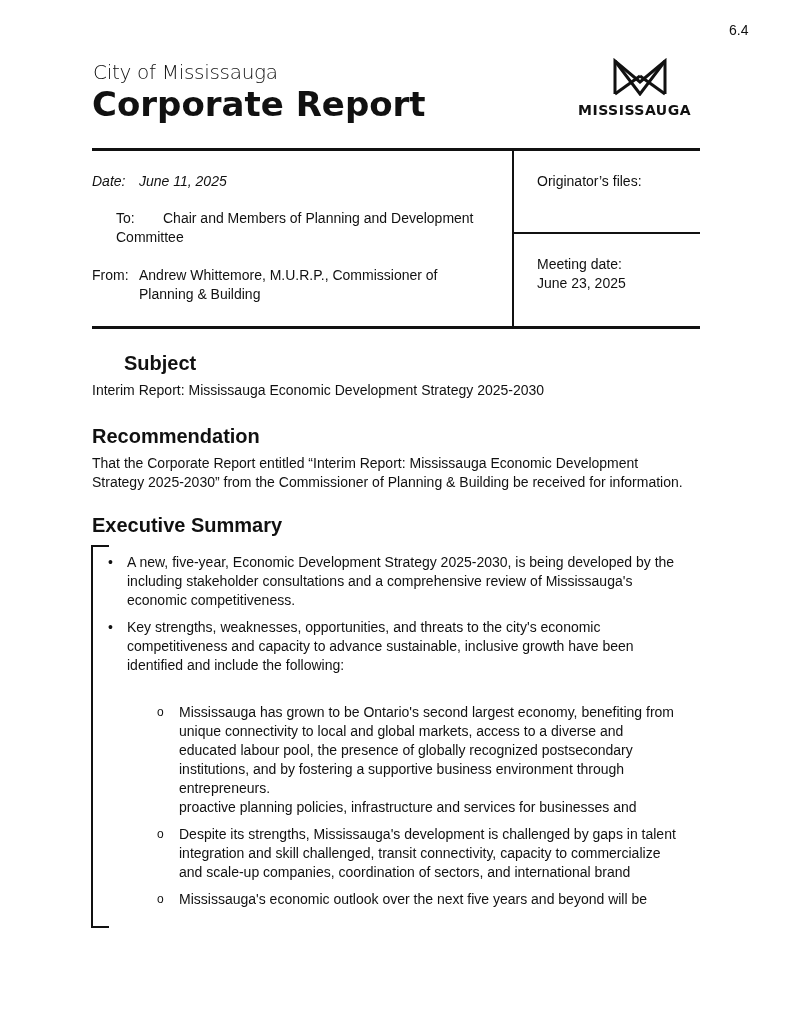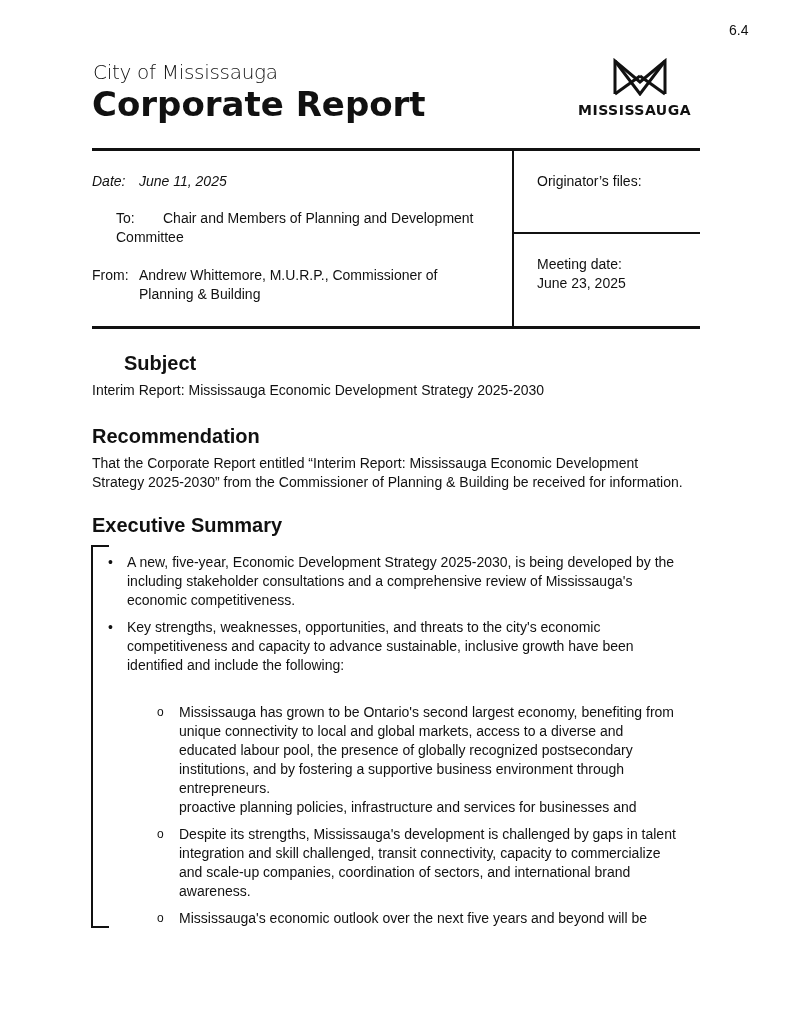--- a/index.html
+++ b/index.html
@@ -98,19 +98,18 @@
     <div>educated labour pool, the presence of globally recognized postsecondary</div>
     <div>institutions, and by fostering a supportive business environment through</div>
     <div>entrepreneurs.</div>
     <div>proactive planning policies, infrastructure and services for businesses and</div>
   </div>
   <div class="bul-item" style="padding-left:23px; margin-top:8px;">
     <span class="bul-mark" style="left:1px; font-size:12px;">o</span>
     <div>Despite its strengths, Mississauga's development is challenged by gaps in talent</div>
     <div>integration and skill challenged, transit connectivity, capacity to commercialize</div>
     <div>and scale-up companies, coordination of sectors, and international brand</div>
-    <div>awareness.</div>
   </div>
   <div class="bul-item" style="padding-left:23px; margin-top:8px;">
     <span class="bul-mark" style="left:1px; font-size:12px;">o</span>
     <div>Mississauga's economic outlook over the next five years and beyond will be</div>
   </div>
 </div>
 
 </body></html>

